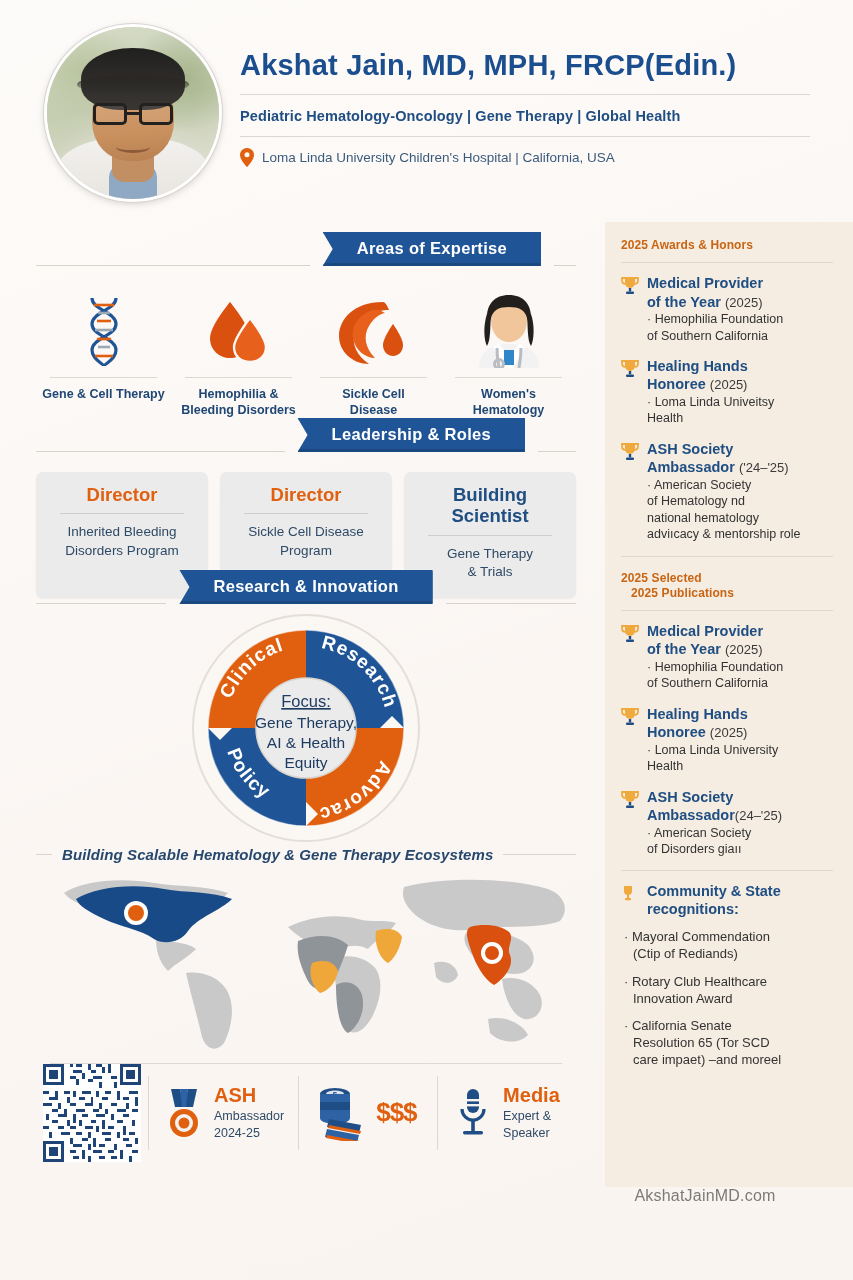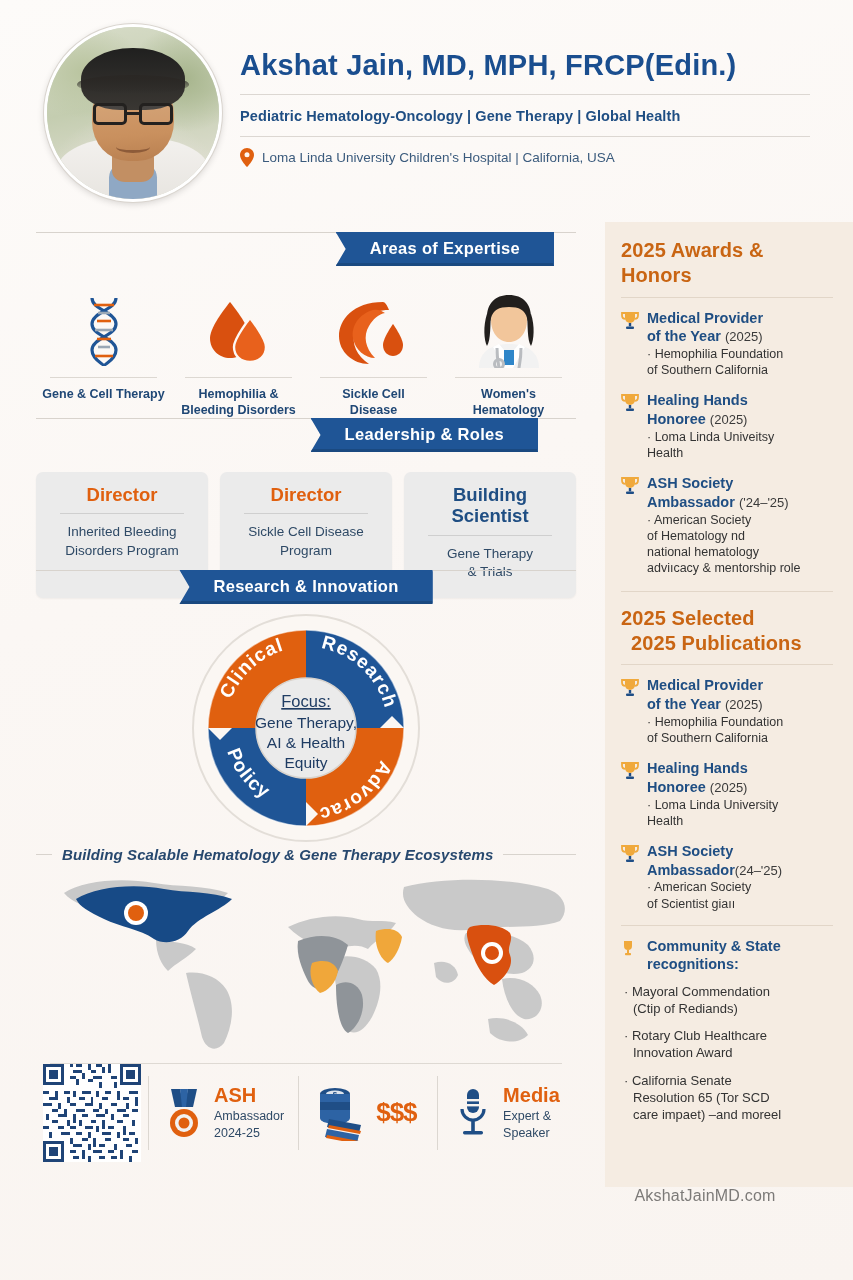--- a/index.html
+++ b/index.html
@@ -57,21 +57,21 @@
   .name {
     font-size:29px; font-weight:700; letter-spacing:.2px; color:#1a4e8f;
     line-height:1.1; padding-bottom:12px;
   }
   .hrule { height:1px; background:#dcd7d2; }
   .subtitle { font-size:14.5px; font-weight:700; color:#1f4e83; padding:13px 0 12px; letter-spacing:.1px; }
   .affil { font-size:13.5px; color:#3b5b7d; padding-top:11px; display:flex; align-items:center; gap:8px; }
   .pin { width:14px; height:19px; flex:none; }
 
   
-  .ribbon-wrap { display:flex; align-items:flex-start; gap:0; }
+  .ribbon-wrap { display:flex; align-items:flex-end; gap:13px; }
   .ribbon-line { flex:1; height:1px; background:#d8d3cd; }
   .ribbon {
     position:relative; background:#1f5596; color:#fff;
     font-size:16.5px; font-weight:700; letter-spacing:.3px;
     padding:7px 34px 8px; text-align:center; white-space:nowrap;
     clip-path: polygon(0 0, 100% 0, 100% 100%, 0 100%, 10px 50%);
     box-shadow: inset 0 -3px 0 rgba(0,0,0,.14);
   }
   .ribbon:before, .ribbon:after {
     content:""; position:absolute; top:0; width:14px; height:100%; background:#1f5596;
@@ -123,21 +123,21 @@
   .bb-item { flex:1; display:flex; align-items:center; gap:9px; padding:0 14px; }
   .bb-ic { width:42px; height:56px; flex:none; display:flex; align-items:center; justify-content:center; }
   .bb-txt .bb-t { font-size:20px; font-weight:700; color:#e0600f; line-height:1.05; }
   .bb-txt .bb-s { font-size:12.5px; color:#2f4a66; line-height:1.3; margin-top:2px; }
 
   
   .sidebar {
     position:absolute; left:605px; top:222px; width:248px; height:965px;
     background:#f5ece2; padding:16px 14px 10px 16px;
   }
-  .sb-h { font-size:20px; font-weight:700; color:#c96513; line-height:1.24; letter-spacing:.1px; }
+  .sb-h { font-size:12px; font-weight:700; color:#c96513; line-height:1.24; letter-spacing:.1px; }
   .sb-h .ind { display:block; padding-left:10px; }
   .sb-rule { height:1px; background:#e2d6c8; margin:9px 6px 11px 0; }
   .award { display:flex; gap:6px; margin-bottom:13px; }
   .trophy { width:20px; flex:none; padding-top:2px; }
   .aw-body { flex:1; }
   .aw-title { font-size:14.5px; font-weight:700; color:#1f4e83; line-height:1.22; }
   .aw-title .yr { font-weight:400; font-size:13px; color:#3a3a3a; }
   .aw-sub { font-size:12.5px; color:#333; line-height:1.3; margin-top:3px; padding-left:3px; }
   .aw-sub .b { display:block; text-indent:-8px; padding-left:8px; }
   .aw-sub .c { display:block; }
@@ -669,21 +669,21 @@
           <path d="M4 2H1v2.2c0 2.2 1.6 3.6 3.4 3.6" fill="none" stroke="#f0a93c" stroke-width="1.8"></path>
           <path d="M14 2h3v2.2c0 2.2-1.6 3.6-3.4 3.6" fill="none" stroke="#f0a93c" stroke-width="1.8"></path>
           <rect x="7.8" y="12" width="2.4" height="3.4" fill="#1f4e86"></rect>
           <rect x="5" y="15.4" width="8" height="2.6" rx="1" fill="#1f4e86"></rect>
         </svg>
       </span>
       <span class="aw-body">
         <span class="aw-title"><span>ASH Society<br>Ambassador</span><span class="yr">(24–'25)</span></span>
         <span class="aw-sub">
           <span class="b">· American Society</span>
-          <span class="c">of Scientist giaıı</span>
+          <span class="c">of Disorders giaıı</span>
         </span>
       </span>
     </div>
 
     <div class="sb-rule" style="margin-top:13px; margin-bottom:12px"></div>
 
     <div class="comm">
       <span class="trophy">
         <svg width="14" height="18" viewBox="0 0 14 18">
           <path d="M3 1h8v5a4 4 0 0 1-8 0z" fill="#f0a93c"></path>

